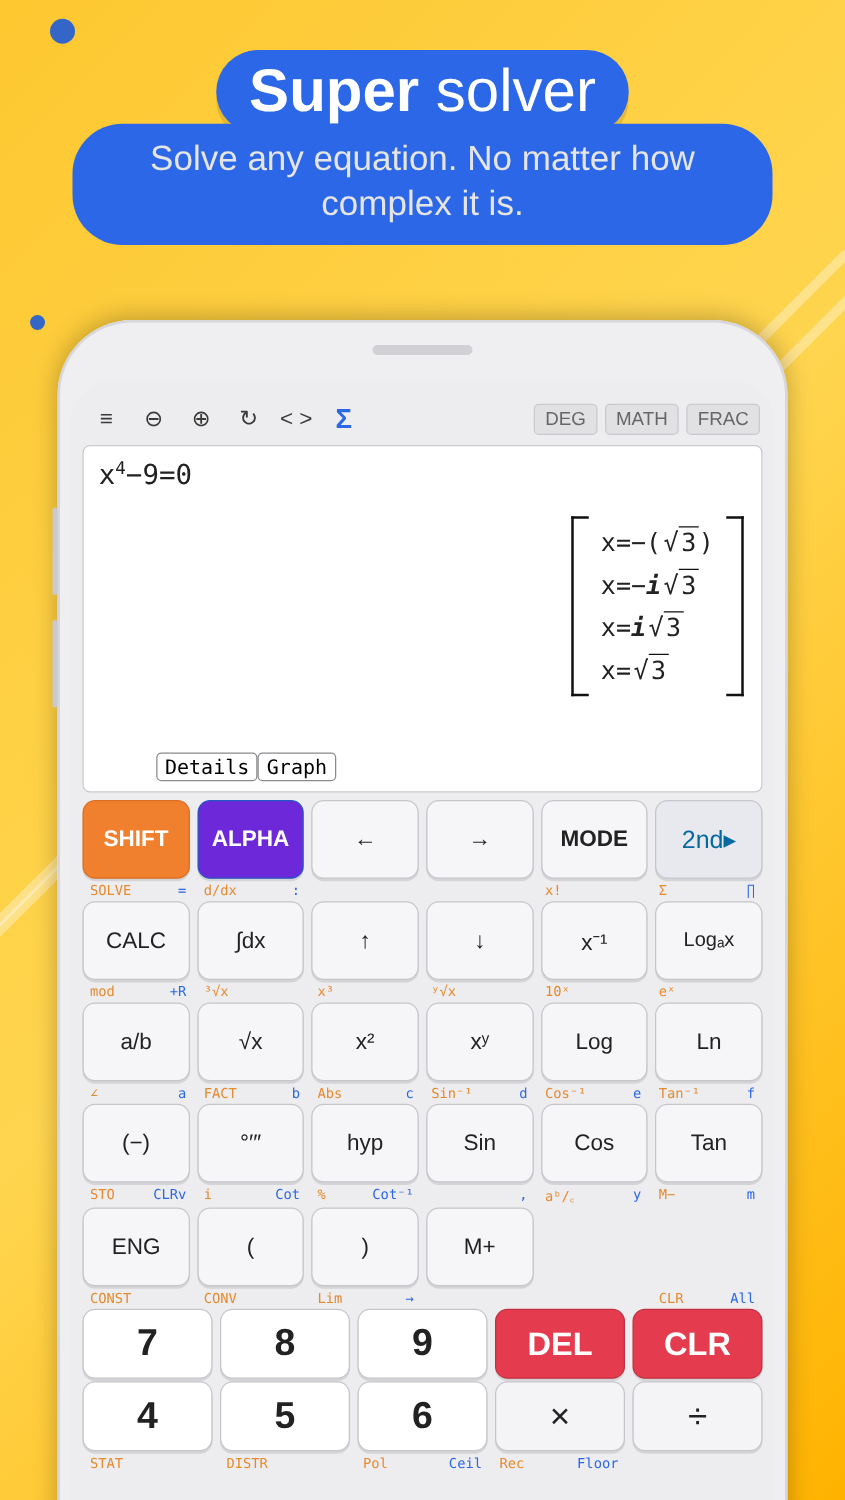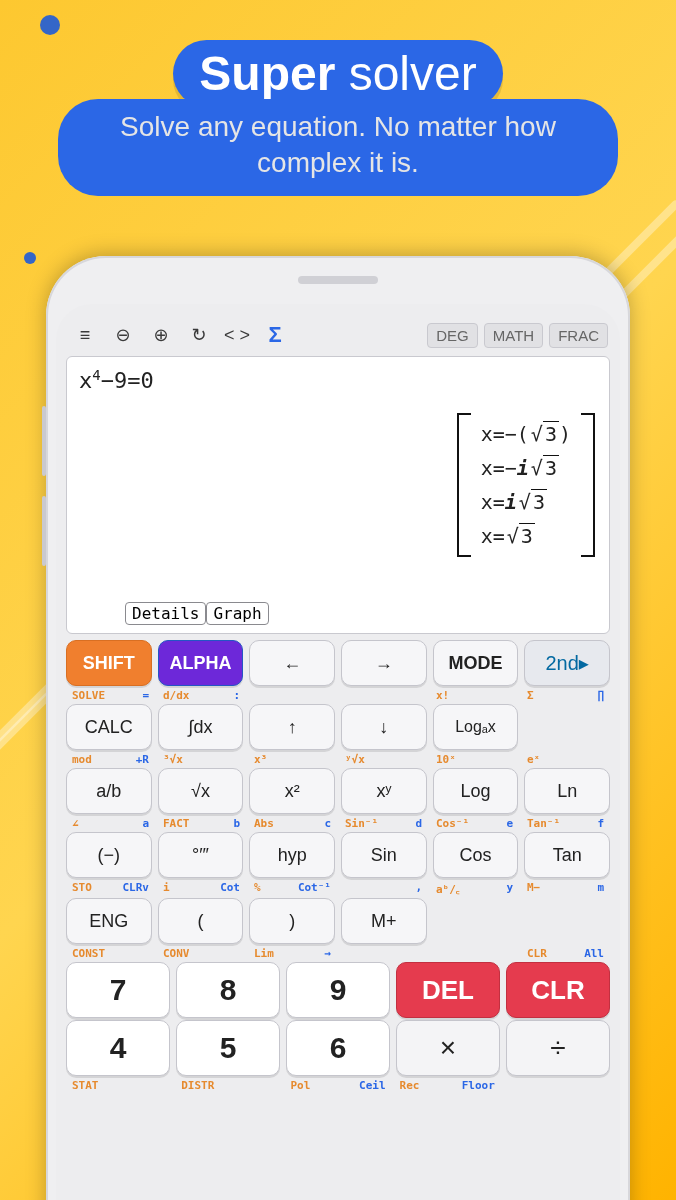--- a/index.html
+++ b/index.html
@@ -119,41 +119,41 @@
   }
 
   
   .keypad{padding:6px 4px 0;}
   .row{display:grid;grid-template-columns:repeat(6,1fr);gap:6px;margin-bottom:2px;}
   .key{
     position:relative;
     background:#F6F6F8;
     border:1px solid #c5c5cc;
     border-radius:10px;
-    height:46px;
+    height:63px;
     display:flex;align-items:center;justify-content:center;
     font-size:18px;color:#222;
     box-shadow: 0 2px 0 rgba(0,0,0,.10);
     cursor:pointer;
     font-family: "Helvetica Neue",Arial,sans-serif;
   }
   .key.small{font-size:16px;}
   .key.shift{background:#F07F2E;color:#fff;font-weight:700;border-color:#d96f22;}
   .key.alpha{background:#6d28d9;color:#fff;font-weight:700;border-color:#2456c4;}
   .key.mode{font-weight:700;}
   .key.second{background:#E7E9EE;}
   .key.second .ff{color:#0369a1;font-size:20px;}
   .key.del, .key.clr{
     background:#E53B4E;color:#fff;font-weight:800;font-size:26px;border-color:#c23040;height:56px;
   }
   .key.num{background:#fff;font-size:30px;font-weight:600;height:56px;}
   .key.op{background:#F4F4F6;font-size:28px;height:56px;}
 
   
-  .hints{display:grid;grid-template-columns:repeat(6,1fr);gap:6px;font-size:11px;padding:1px 2px 2px;font-weight:bold;}
+  .hints{display:grid;grid-template-columns:repeat(6,1fr);gap:6px;font-size:11px;padding:1px 2px 2px;}
   .hint{display:flex;justify-content:space-between;padding:0 4px;font-family:"Menlo","Consolas",monospace;}
   .hl{color:#E68A2E;} 
   .hr{color:#2B67E6;}
 
   sup{font-size:.65em;}
 </style>
 </head>
 <body>
 
 <div class="bg-dot dot1"></div>
@@ -248,20 +248,21 @@
             <span class="hl">Σ</span>
             <span class="hr">∏</span>
           </div>
         </div>
 
       <div class="row">
         <div class="key">CALC</div>
         <div class="key">∫dx</div>
         <div class="key">↑</div>
         <div class="key">↓</div>
+        <div class="key">x⁻¹</div>
         <div class="key small">Logₐx</div>
       </div>
       <div class="hints" id="h2">
           <div class="hint">
             <span class="hl">mod</span>
             <span class="hr">+R</span>
           </div>
           <div class="hint">
             <span class="hl">³√x</span>
             <span class="hr"></span>

